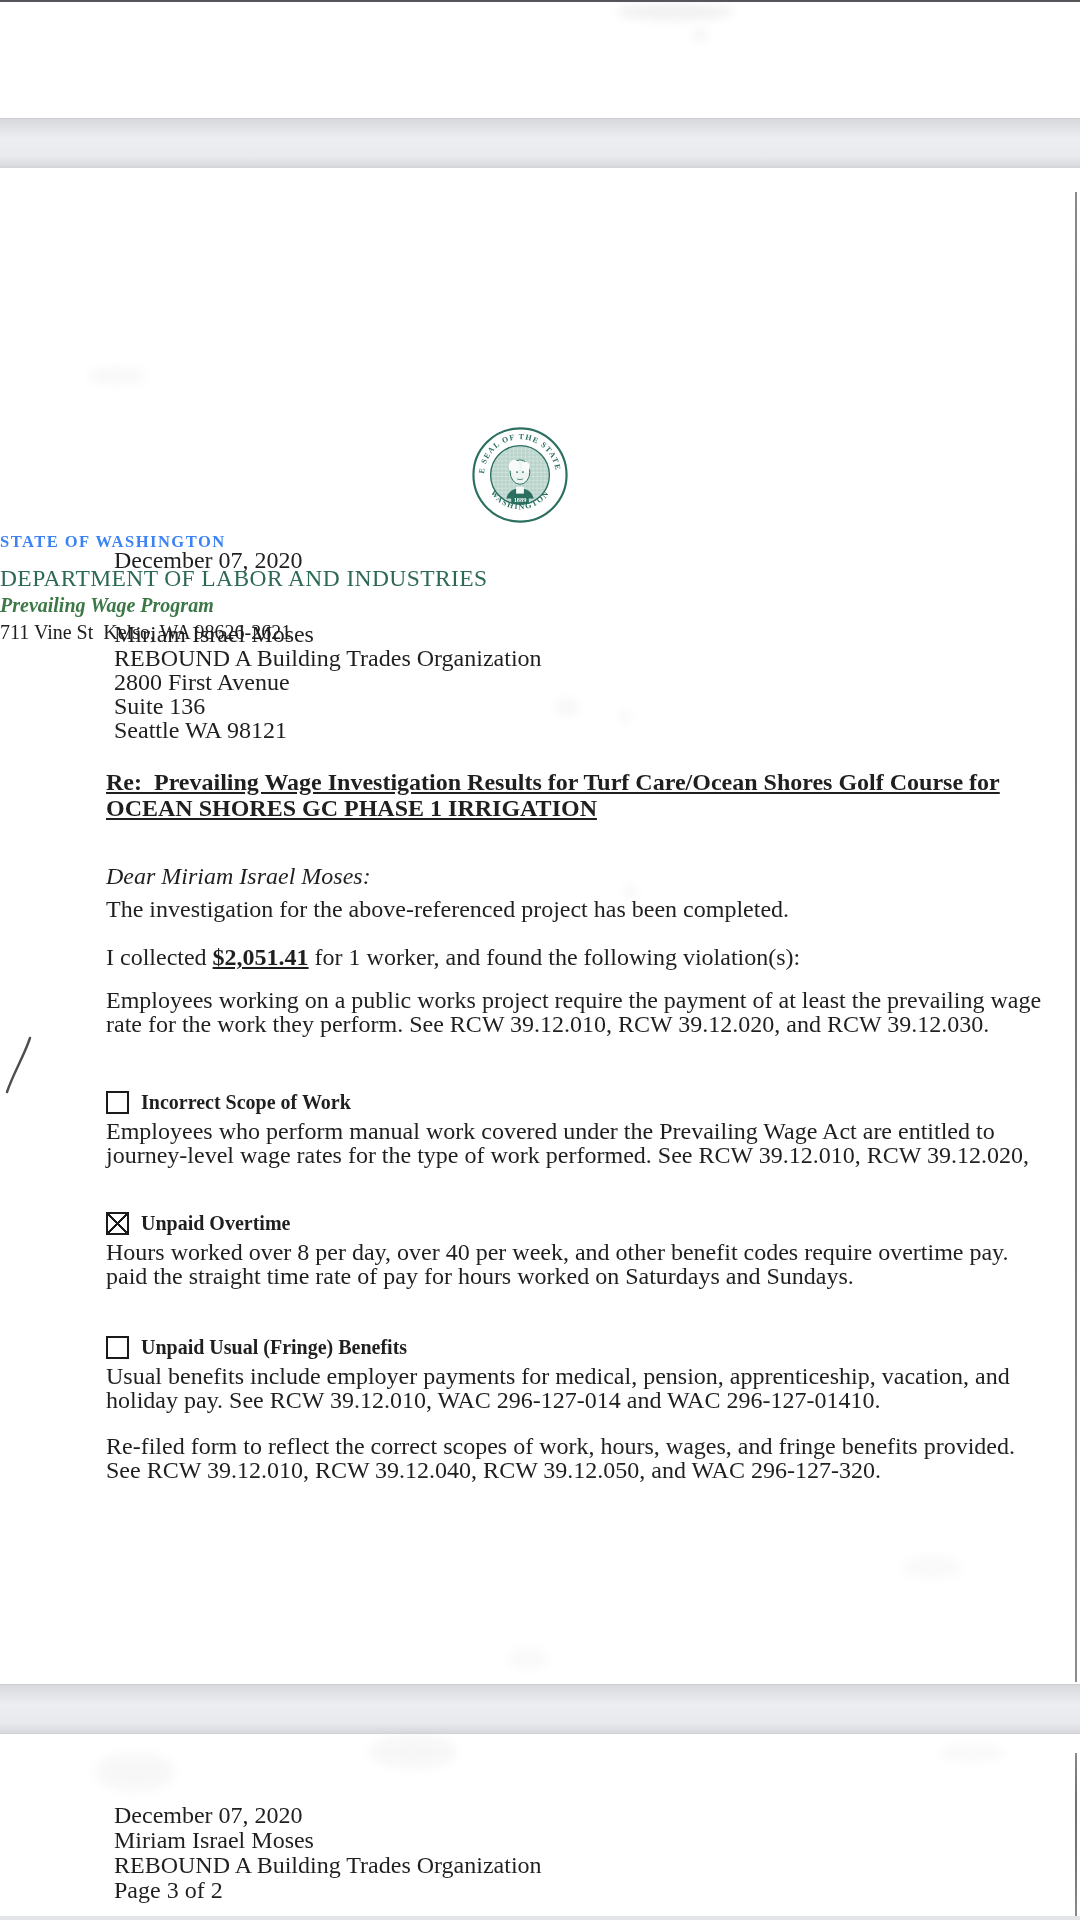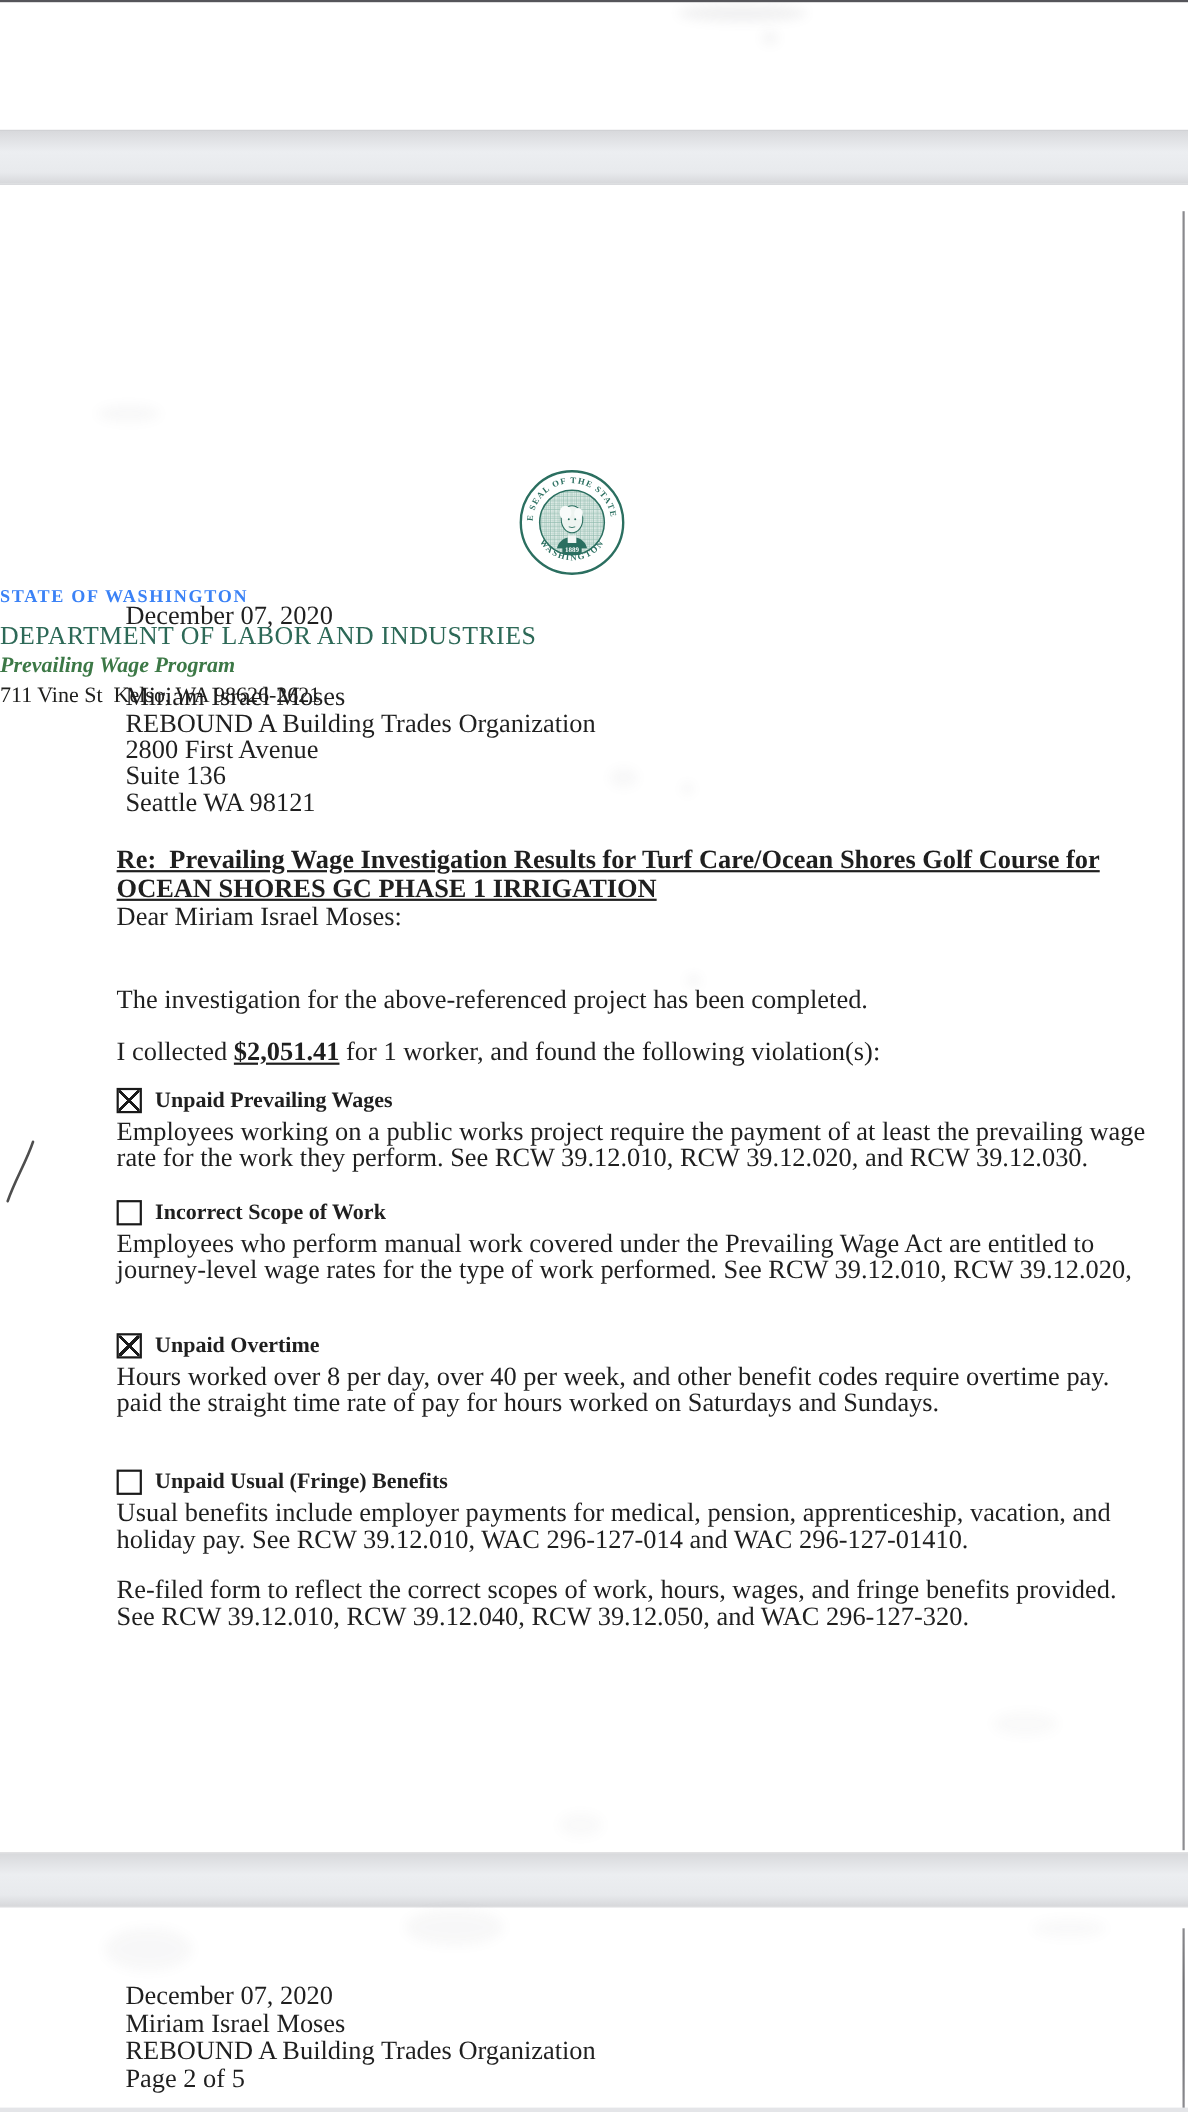--- a/index.html
+++ b/index.html
@@ -91,31 +91,27 @@
       <div class="line">2800 First Avenue</div>
       <div class="line">Suite 136</div>
       <div class="line">Seattle WA 98121</div>
     </div>
 
     <div class="abs" style="left:106px;top:604px;">
       <div class="line bold" style="line-height:25.5px;">Re:  Prevailing Wage Investigation Results for Turf Care/Ocean Shores Golf Course for</div>
       <div class="line bold" style="line-height:25.5px;">OCEAN SHORES GC PHASE 1 IRRIGATION</div>
     </div>
 
-    <div class="abs line" style="left:106px;top:656px;">Dear Miriam Israel Moses:</div>
+    <div class="abs line" style="left:106px;top:698px;font-style:italic;">Dear Miriam Israel Moses:</div>
 
     <div class="abs line" style="left:106px;top:731px;">The investigation for the above-referenced project has been completed.</div>
 
     <div class="abs line" style="left:106px;top:779px;"><span>I collected </span><span class="bold">$2,051.41</span><span> for 1 worker, and found the following violation(s):</span></div>
 
     <div class="abs" style="left:106px;top:822px;">
-      <div class="vhead">
-        <span class="checkbox checked"></span>
-        <span class="vtitle">Unpaid Prevailing Wages</span>
-      </div>
       <div class="line">Employees working on a public works project require the payment of at least the prevailing wage</div>
       <div class="line">rate for the work they perform. See RCW 39.12.010, RCW 39.12.020, and RCW 39.12.030.</div>
     </div>
 
     <div class="abs" style="left:106px;top:924px;">
       <div class="vhead">
         <span class="checkbox"></span>
         <span class="vtitle">Incorrect Scope of Work</span>
       </div>
       <div class="line">Employees who perform manual work covered under the Prevailing Wage Act are entitled to</div>
@@ -152,21 +148,21 @@
 
   <div class="edge-line abs" style="left:1075px;top:192px;height:1490px;"></div>
 
   <div id="gap2" class="page-gap abs"></div>
 
   <div class="abs scan" style="left:0;top:1733px;width:1080px;height:187px;">
     <div class="abs" style="left:114px;top:70px;">
       <div class="line" style="line-height:25px;">December 07, 2020</div>
       <div class="line" style="line-height:25px;">Miriam Israel Moses</div>
       <div class="line" style="line-height:25px;">REBOUND A Building Trades Organization</div>
-      <div class="line" style="line-height:25px;">Page 2 of 5</div>
+      <div class="line" style="line-height:25px;">Page 3 of 2</div>
     </div>
   </div>
 
   <div class="edge-line abs" style="left:1075px;top:1753px;height:167px;"></div>
 
   <div id="bottom-strip" class="abs"></div>
 
   <div class="smudge" style="left:616px;top:4px;width:118px;height:16px;opacity:0.10;"></div>
   <div class="smudge" style="left:692px;top:28px;width:16px;height:13px;opacity:0.07;"></div>
   <div class="smudge" style="left:88px;top:368px;width:58px;height:16px;opacity:0.05;"></div>

